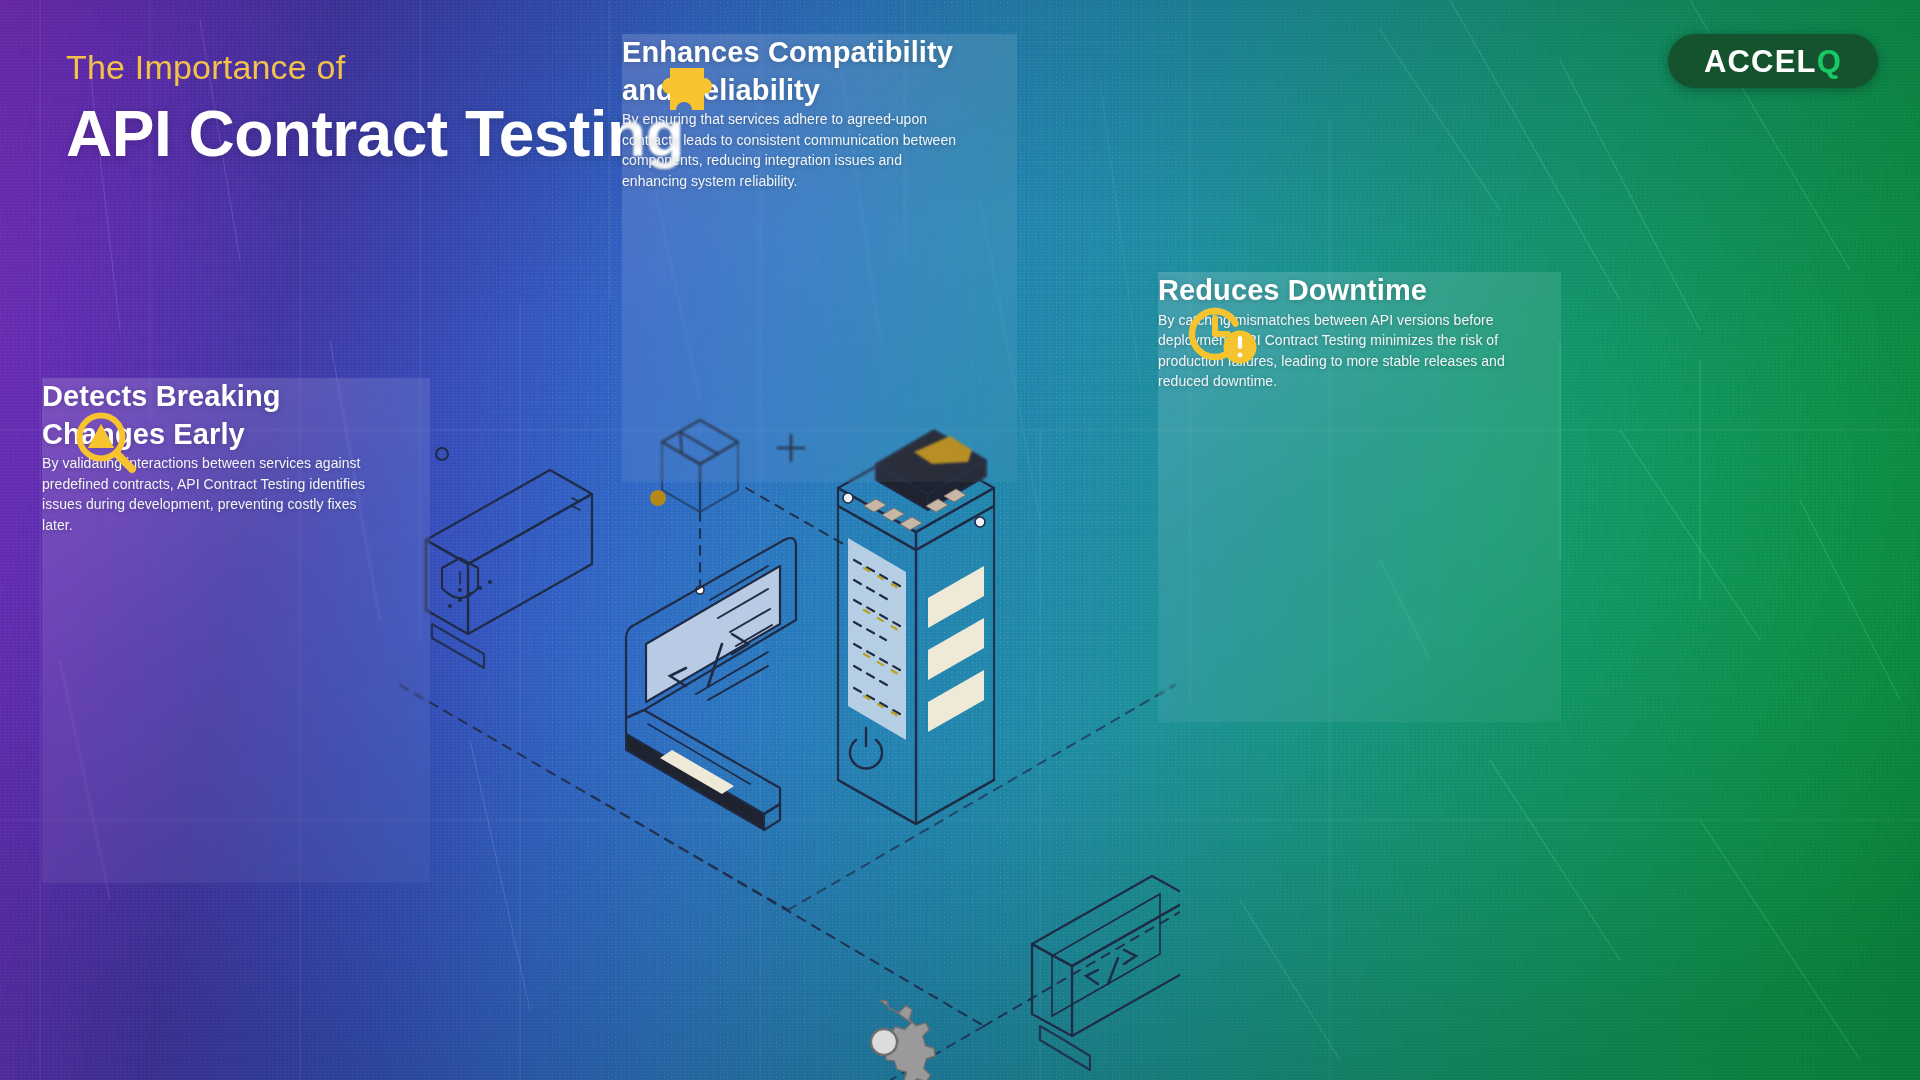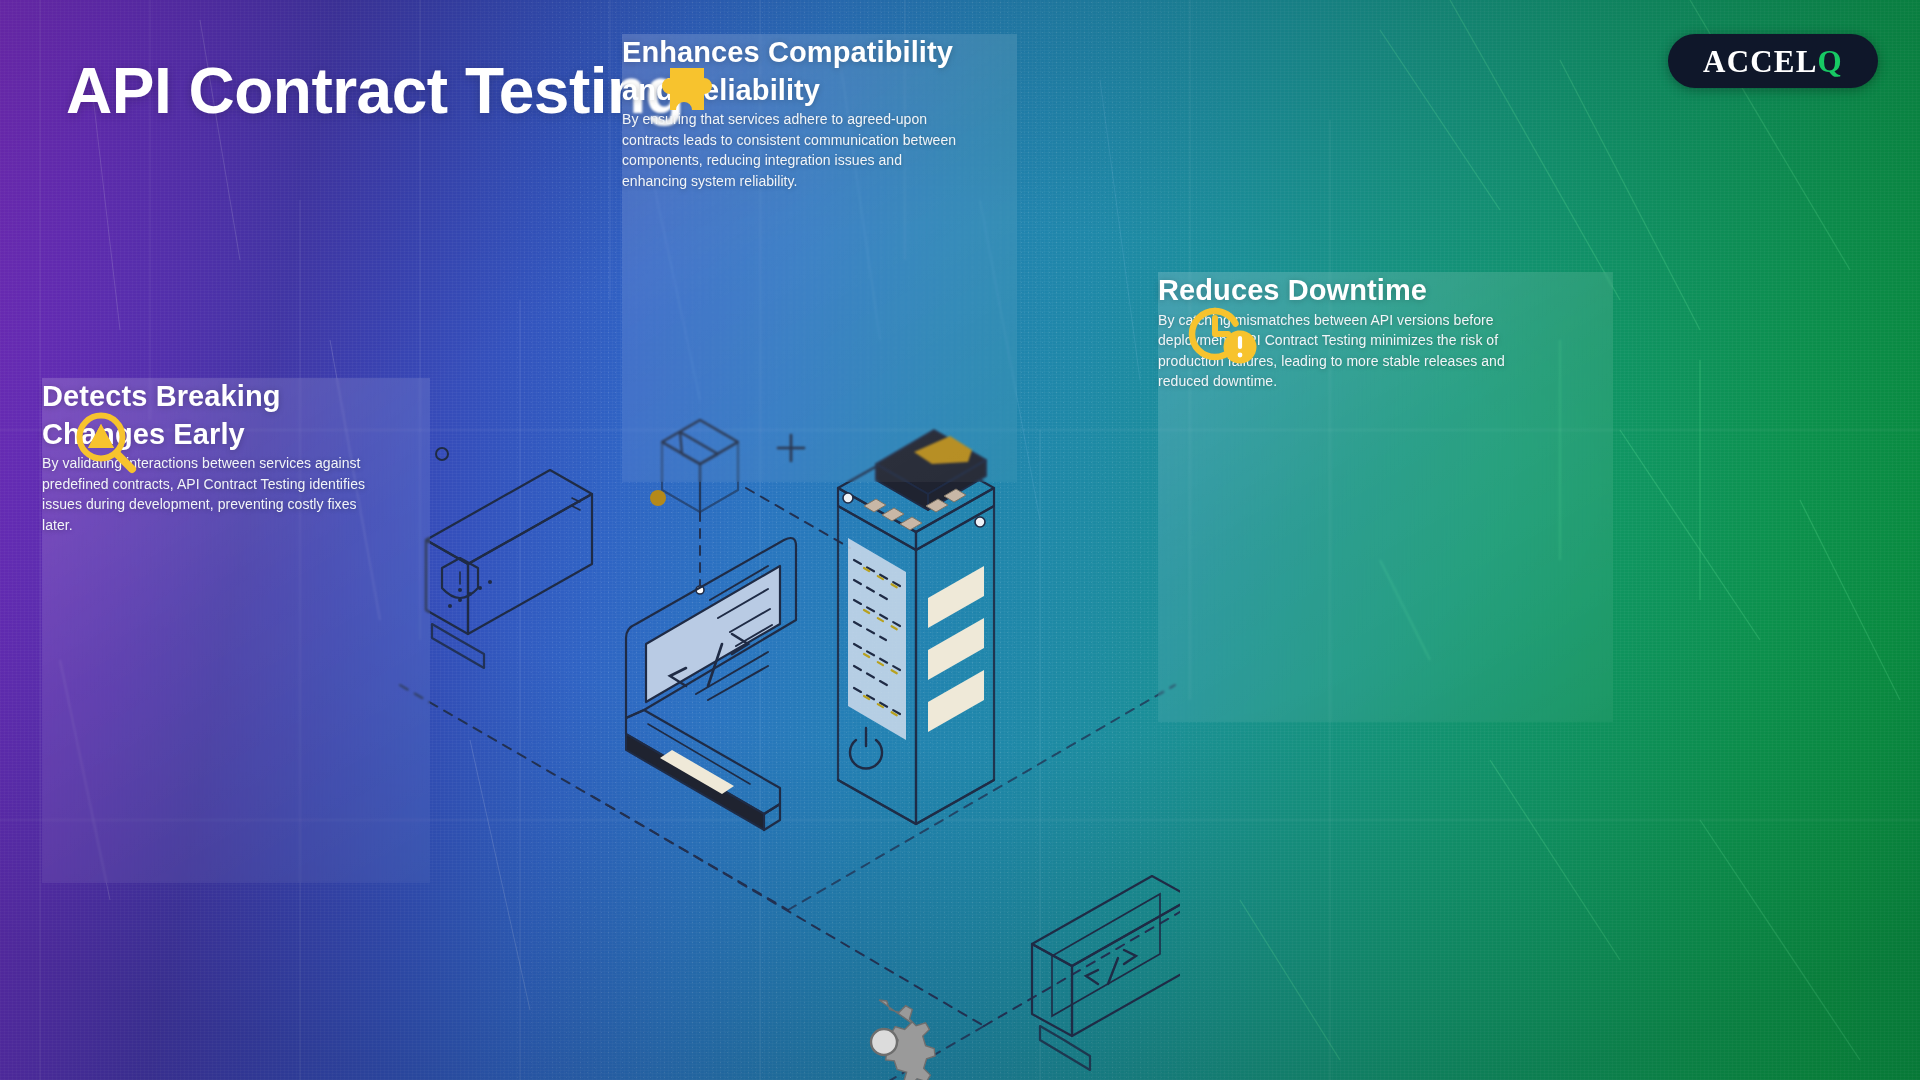--- a/index.html
+++ b/index.html
@@ -86,25 +86,24 @@
     margin-top:10px;
     font-size:64px; font-weight:700; color:#ffffff;
     line-height:1.10; letter-spacing:-0.5px;
     text-shadow:0 2px 10px rgba(0,0,0,0.18);
   }
 
   
   .logo {
     position:absolute; right:42px; top:34px;
     width:210px; height:54px;
-    background:#0f172a;
+    background:#14532d;
     border-radius:27px;
     display:flex; align-items:center; justify-content:center;
     box-shadow:0 2px 12px rgba(0,0,0,0.3);
-    font-family:Liberation Serif, serif;
   }
   .logo-text {
     font-size:31px; font-weight:700; letter-spacing:1.2px;
     color:#ffffff; line-height:1;
     display:flex; align-items:baseline;
   }
   .logo-q { color:#17c964; font-weight:700; }
 
   
   .card {
@@ -131,21 +130,21 @@
   #card-left .card-title { left:28px; top:120px; width:330px; }
   #card-left .card-body  { left:28px; top:218px; width:340px; }
 
   
   #card-middle { left:622px; top:34px; width:395px; height:448px; }
   #card-middle .card-icon  { left:30px; top:28px; }
   #card-middle .card-title { left:30px; top:110px; width:350px; }
   #card-middle .card-body  { left:30px; top:205px; width:345px; }
 
   
-  #card-right { left:1158px; top:272px; width:455px; height:450px; }
+  #card-right { left:1158px; top:272px; width:403px; height:450px; }
   #card-right .card-icon  { left:28px; top:28px; }
   #card-right .card-title { left:28px; top:110px; width:330px; }
   #card-right .card-body  { left:28px; top:208px; width:350px; }
 
   
   #illustration {
     position:absolute; left:380px; top:380px;
     width:800px; height:700px;
     pointer-events:none;
   }
@@ -383,20 +382,21 @@
       <path class="lnT" d="M30 80 L158 10"></path>
       <g stroke="#1f2b45" stroke-width="2.4" fill="none" stroke-linecap="round">
         <path d="M78 118 L66 124 L78 132"></path>
         <path d="M98 106 L88 132"></path>
         <path d="M104 98 L116 104 L104 112"></path>
       </g>
     </g>
   </svg>
 
   <div class="hero">
+    <div class="hero-eyebrow">The Importance of</div>
     <div class="hero-title">API Contract Testing</div>
   </div>
 
   <div class="logo">
     <div class="logo-text">
       <span>ACCEL</span>
         <span class="logo-q">Q</span>
     </div>
   </div>
 

